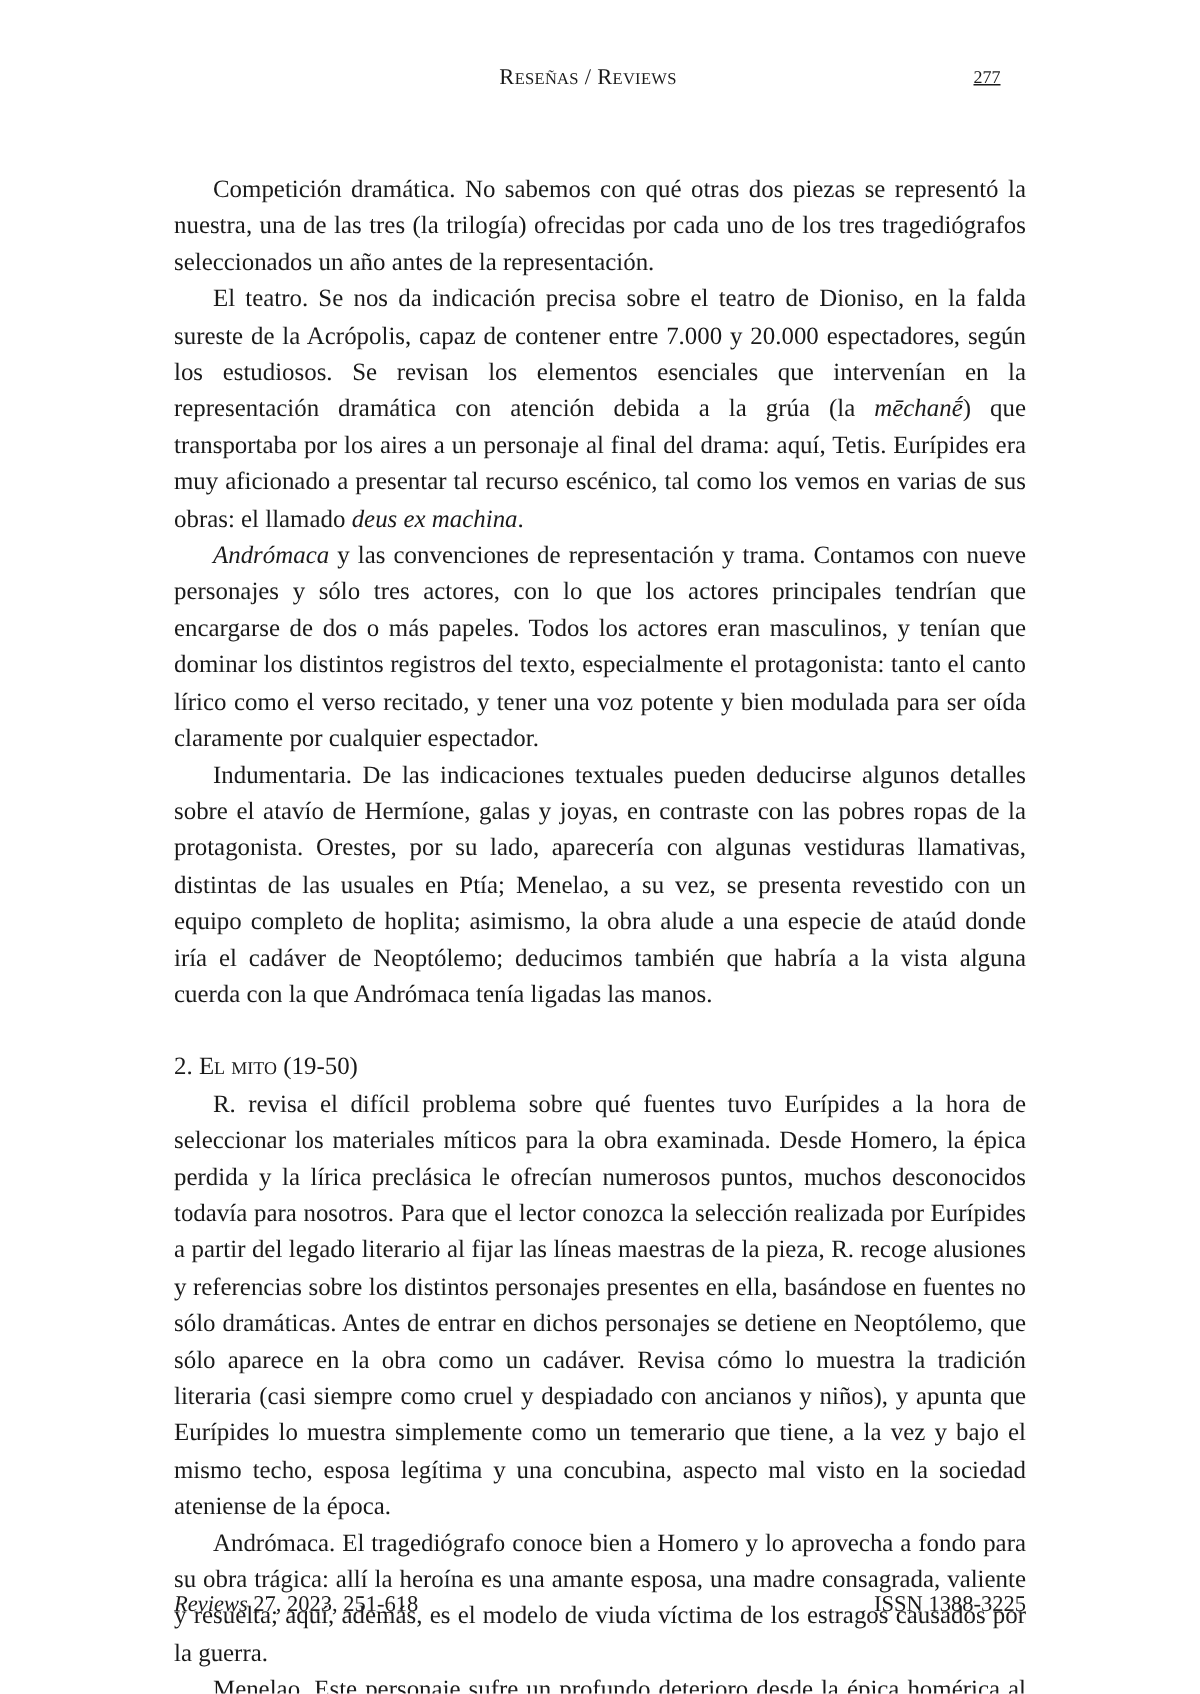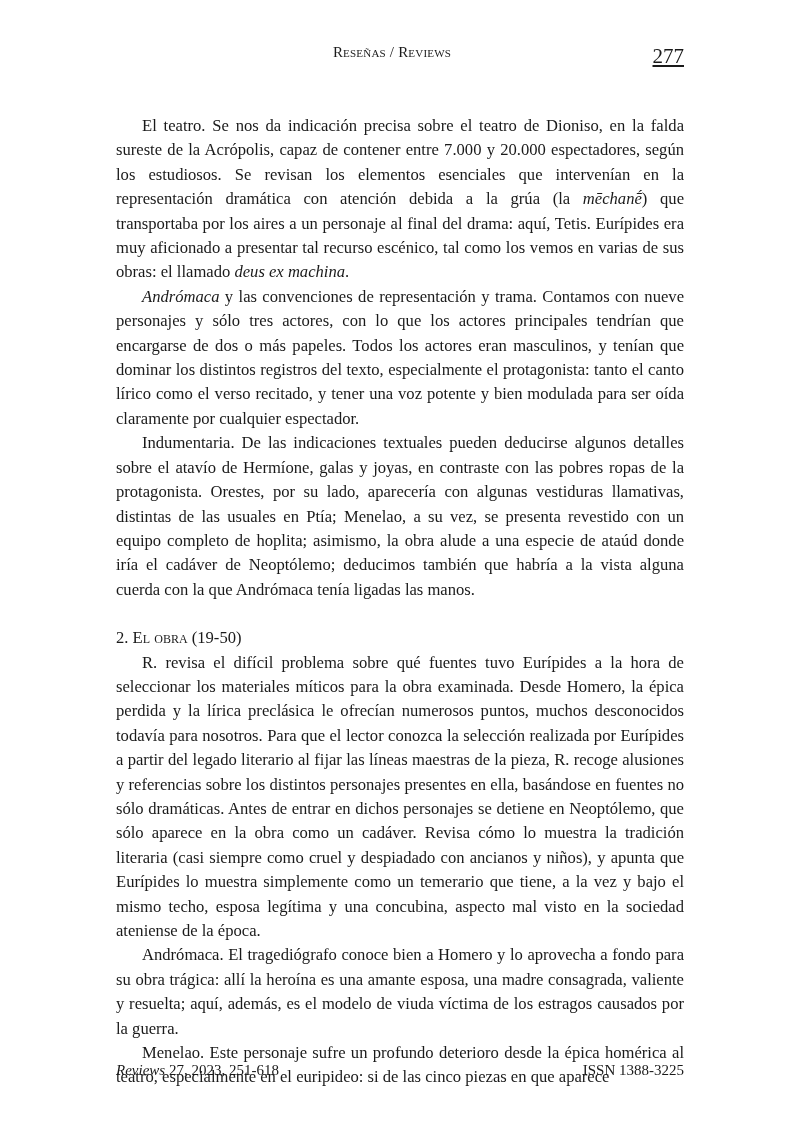--- a/index.html
+++ b/index.html
@@ -1,48 +1,49 @@
 <!DOCTYPE html>
 <html><head>
 <meta charset="utf-8">
 <style>
   html, body { margin: 0; padding: 0; background: #ffffff; }
   body { width: 800px; height: 1129px; position: relative; overflow: hidden;
          font-family: "Liberation Serif", "DejaVu Serif", serif; color: #1a1a1a; }
   .header { position: absolute; top: 44px; left: 116px; width: 568px; height: 24px; }
   .running-head { position: absolute; left: 0; right: 16px; text-align: center;
                   font-size: 15px; font-variant: small-caps; letter-spacing: 0.2px; }
-  .page-num { position: absolute; right: 0; font-size: 21px; text-decoration: underline; }
+  .page-num { position: absolute; right: 17px; font-size: 12px; text-decoration: underline; }
   .body { position: absolute; top: 114px; left: 116px; width: 568px;
           font-size: 16.6px; line-height: 24.4px; text-align: justify; }
   .body p { margin: 0; text-indent: 26px; hyphens: none; }
   .section-head { margin-top: 24px !important; text-indent: 0 !important; }
   .smallcaps { font-variant: small-caps; }
   .footer { position: absolute; top: 1062px; left: 116px; width: 568px; font-size: 15px; }
   .footer .left { position: absolute; left: 0; }
   .footer .right { position: absolute; right: 0; }
   em { }
 </style>
 </head>
 <body>
 
 <div class="header">
   <span class="running-head">Reseñas / Reviews</span>
   <span class="page-num">277</span>
 </div>
 
 <div class="body">
   <div id="group1">
+      <p><span>Competición dramática. No sabemos con qué otras dos piezas se representó la nuestra, una de las tres (la trilogía) ofrecidas por cada uno de los tres tragediógrafos seleccionados un año antes de la representación.</span></p>
       <p><span>El teatro. Se nos da indicación precisa sobre el teatro de Dioniso, en la falda sureste de la Acrópolis, capaz de contener entre 7.000 y 20.000 espectadores, según los estudiosos. Se revisan los elementos esenciales que intervenían en la representación dramática con atención debida a la grúa (la </span><em>mēchanḗ</em><span>) que transportaba por los aires a un personaje al final del drama: aquí, Tetis. Eurípides era muy aficionado a presentar tal recurso escénico, tal como los vemos en varias de sus obras: el llamado </span><em>deus ex machina</em><span>.</span></p>
       <p><em>Andrómaca</em><span> y las convenciones de representación y trama. Contamos con nueve personajes y sólo tres actores, con lo que los actores principales tendrían que encargarse de dos o más papeles. Todos los actores eran masculinos, y tenían que dominar los distintos registros del texto, especialmente el protagonista: tanto el canto lírico como el verso recitado, y tener una voz potente y bien modulada para ser oída claramente por cualquier espectador.</span></p>
       <p><span>Indumentaria. De las indicaciones textuales pueden deducirse algunos detalles sobre el atavío de Hermíone, galas y joyas, en contraste con las pobres ropas de la protagonista. Orestes, por su lado, aparecería con algunas vestiduras llamativas, distintas de las usuales en Ptía; Menelao, a su vez, se presenta revestido con un equipo completo de hoplita; asimismo, la obra alude a una especie de ataúd donde iría el cadáver de Neoptólemo; deducimos también que habría a la vista alguna cuerda con la que Andrómaca tenía ligadas las manos.</span></p>
     </div>
   <p class="section-head">
     <span>2.</span>
-    <span class="smallcaps">El obra</span>
+    <span class="smallcaps">El mito</span>
     <span>(19-50)</span>
   </p>
   <div id="group2">
       <p><span>R. revisa el difícil problema sobre qué fuentes tuvo Eurípides a la hora de seleccionar los materiales míticos para la obra examinada. Desde Homero, la épica perdida y la lírica preclásica le ofrecían numerosos puntos, muchos desconocidos todavía para nosotros. Para que el lector conozca la selección realizada por Eurípides a partir del legado literario al fijar las líneas maestras de la pieza, R. recoge alusiones y referencias sobre los distintos personajes presentes en ella, basándose en fuentes no sólo dramáticas. Antes de entrar en dichos personajes se detiene en Neoptólemo, que sólo aparece en la obra como un cadáver. Revisa cómo lo muestra la tradición literaria (casi siempre como cruel y despiadado con ancianos y niños), y apunta que Eurípides lo muestra simplemente como un temerario que tiene, a la vez y bajo el mismo techo, esposa legítima y una concubina, aspecto mal visto en la sociedad ateniense de la época.</span></p>
       <p><span>Andrómaca. El tragediógrafo conoce bien a Homero y lo aprovecha a fondo para su obra trágica: allí la heroína es una amante esposa, una madre consagrada, valiente y resuelta; aquí, además, es el modelo de viuda víctima de los estragos causados por la guerra.</span></p>
       <p><span>Menelao. Este personaje sufre un profundo deterioro desde la épica homérica al teatro, especialmente en el euripideo: si de las cinco piezas en que aparece</span></p>
     </div>
 </div>
 
 <div class="footer">

